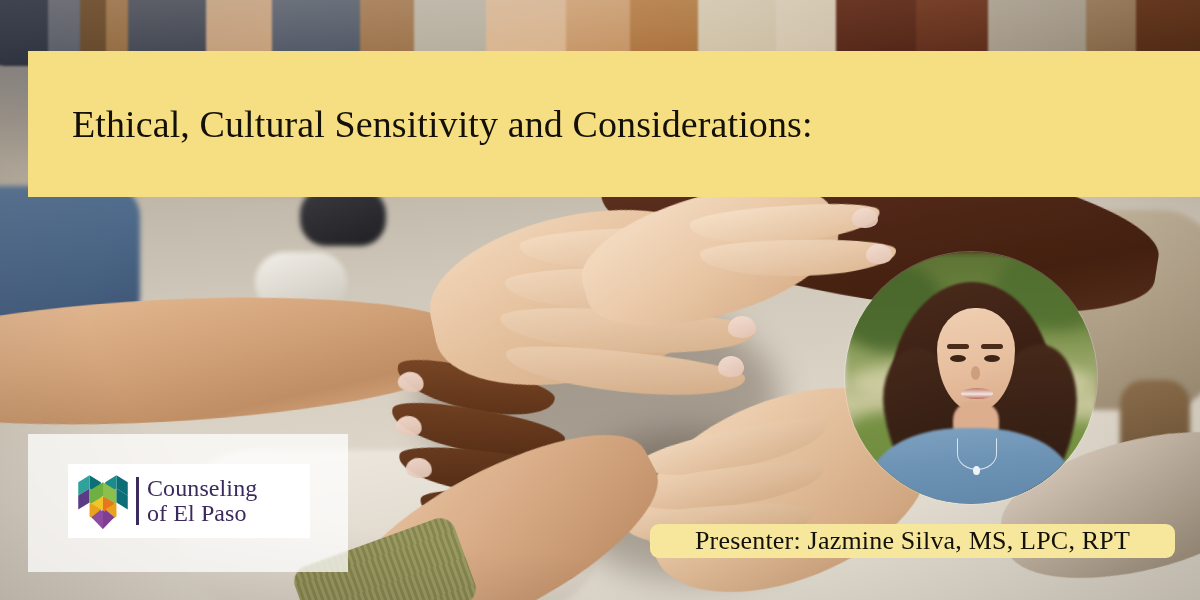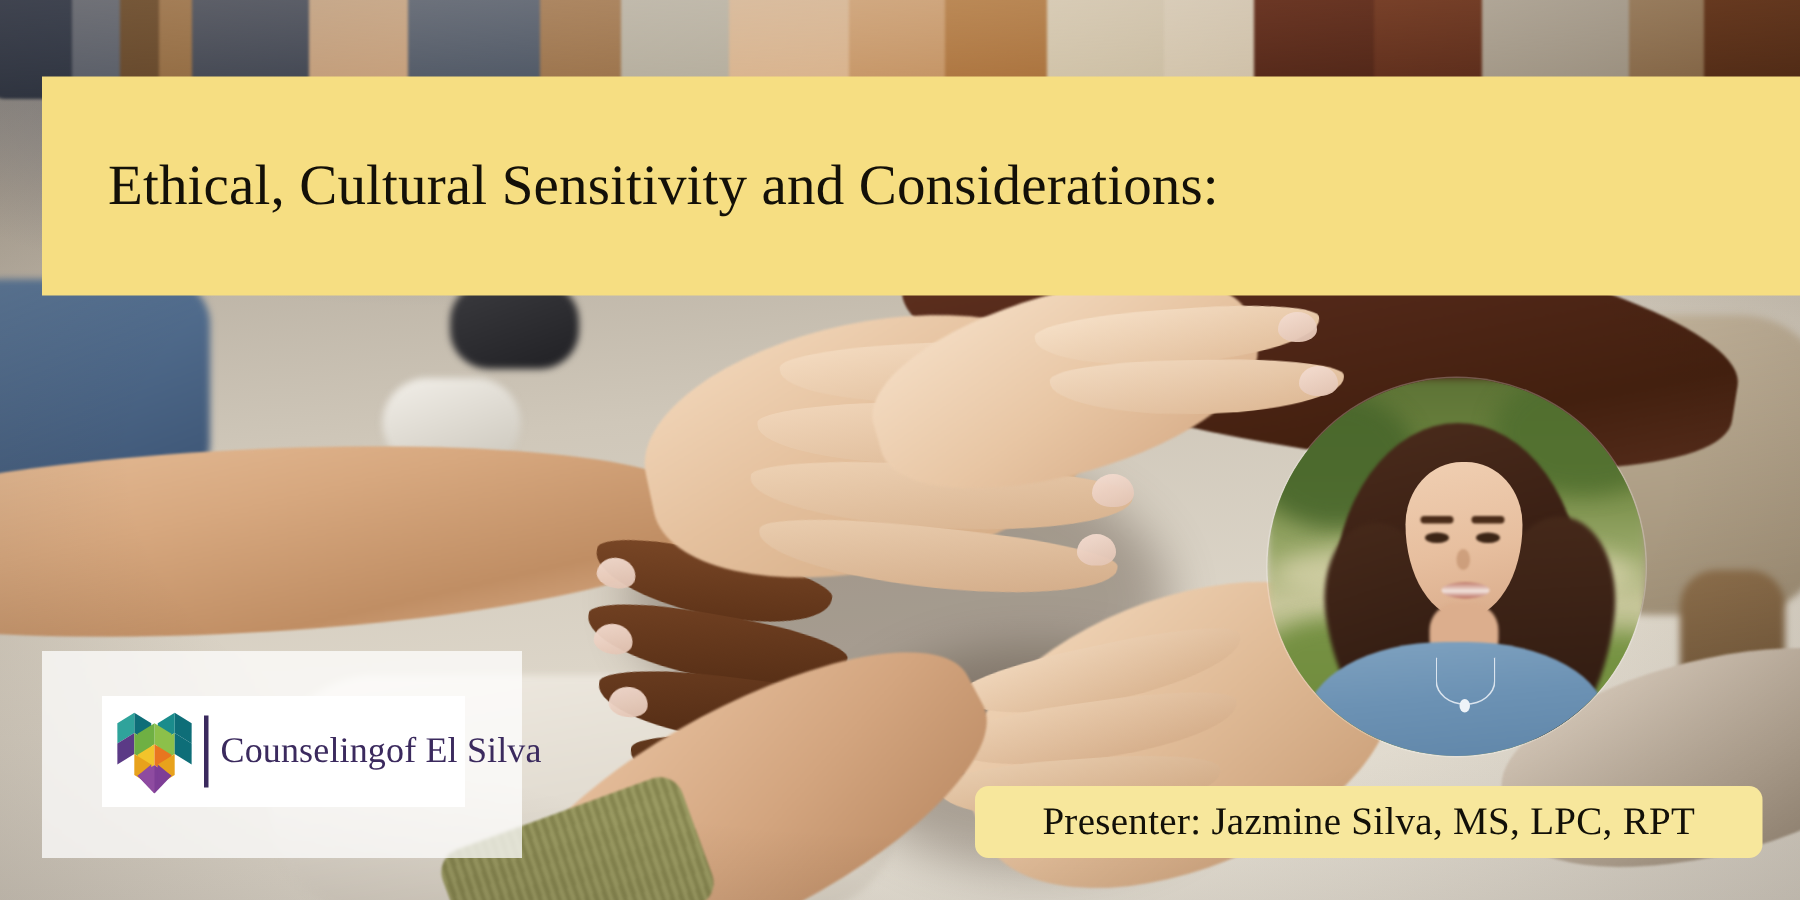--- a/index.html
+++ b/index.html
@@ -127,21 +127,21 @@
   }
   .logo-bar {
     width: 3px;
     height: 48px;
     background: #3b2a5e;
     margin: 0 8px 0 2px;
     flex: 0 0 auto;
   }
   .logo-words {
     display: flex;
-    flex-direction: row;
+    flex-direction: column;
     line-height: 1.04;
   }
   .logo-words span {
     color: #3b2a5e;
     font-family: "Liberation Serif", serif;
     font-size: 24px;
     letter-spacing: .1px;
     white-space: nowrap;
   }
 
@@ -239,21 +239,21 @@
     background: #eef3f8;
     filter: blur(.4px);
   }
 
   
   .presenter-pill {
     position: absolute;
     left: 650px;
     top: 524px;
     width: 525px;
-    height: 48px;
+    height: 34px;
     background: #f7e79c;
     border-radius: 9px;
     display: flex;
     align-items: center;
     justify-content: center;
   }
   .presenter-pill span {
     color: #121008;
     font-family: "Liberation Serif", serif;
     font-size: 26px;
@@ -404,21 +404,21 @@
       <polygon points="54,68 75,55 75,81 54,94" fill="#E8A21C"></polygon>
 
       <polygon points="29,82 50,69 71,82 50,104" fill="#7E3E96"></polygon>
       <polygon points="29,82 50,69 50,104" fill="#8E4BA0"></polygon>
       <polygon points="46,68 46,94 29,82" fill="#8E4BA0"></polygon>
       <polygon points="54,68 54,94 71,82" fill="#7E3E96"></polygon>
     </svg>
     <div class="logo-bar"></div>
     <div class="logo-words">
       <span>Counseling</span>
-      <span>of El Silva</span>
+      <span>of El Paso</span>
     </div>
   </div>
 
   <div class="presenter-pill">
     <span>Presenter: Jazmine Silva, MS, LPC, RPT</span>
   </div>
 
 </div>
 
 </body></html>

